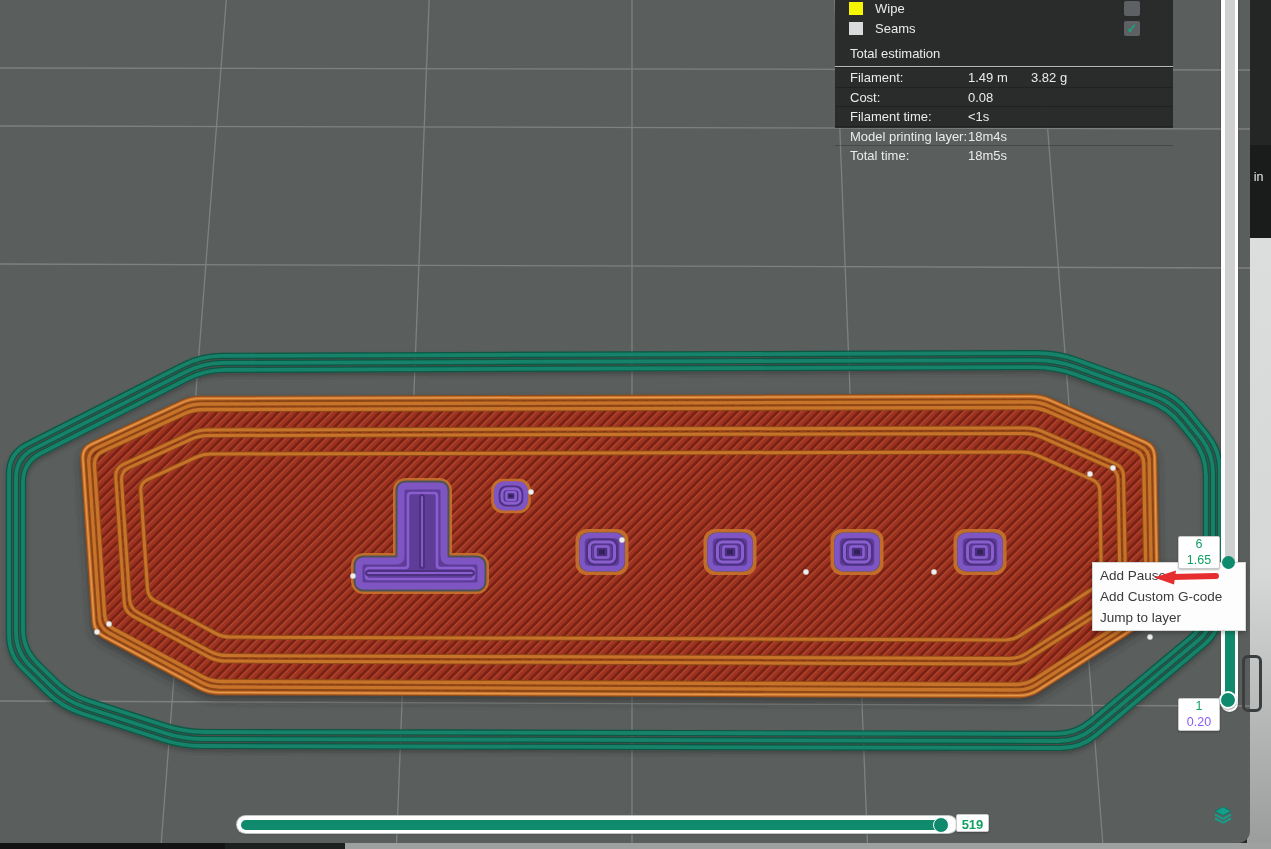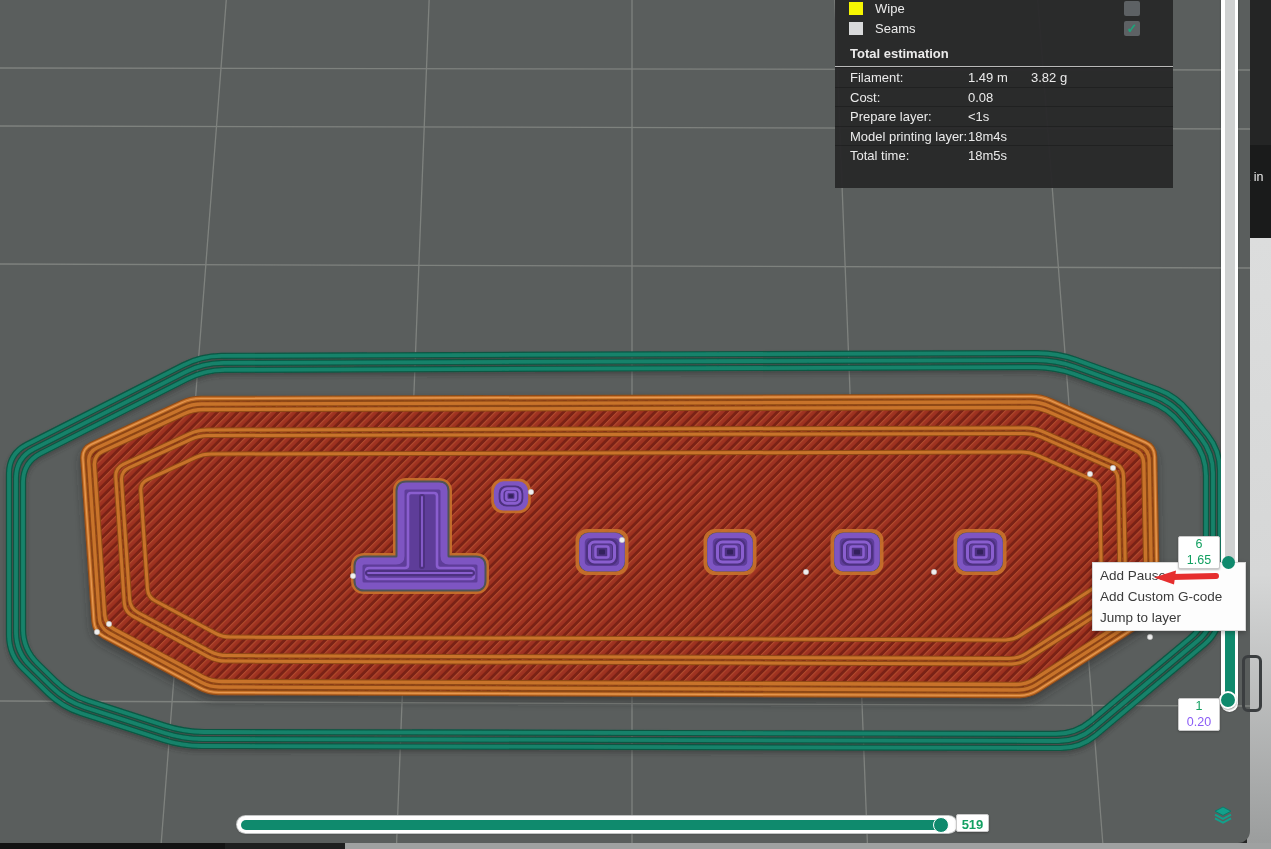--- a/index.html
+++ b/index.html
@@ -17,28 +17,28 @@
   .bb2{left:225px;width:120px;background:#1e1f1f;}
   .bb3{left:345px;width:926px;background:#9fa1a1;}
   .clip-outline{position:absolute;left:1242px;top:655px;width:20px;height:57px;border:3.5px solid #3b3e40;border-radius:6px;z-index:30;}
 
   
   .viewport{position:absolute;left:0;top:0;width:1250px;height:843px;background:#5a5e5d;
     border-radius:0 0 12px 0;overflow:hidden;}
   #bed{position:absolute;left:0;top:0;z-index:1;}
 
   
-  .est-panel{position:absolute;left:835px;top:0;width:338px;height:188px;background:rgba(41,41,42,.96);
+  .est-panel{position:absolute;left:835px;top:0;width:338px;height:128px;background:rgba(41,41,42,.96);
     color:#ebebeb;font-size:13px;z-index:10;}
   .legend-row{position:absolute;left:0;width:100%;height:19px;}
   .swatch{position:absolute;left:14px;top:2px;width:14px;height:13px;}
   .legend-label{position:absolute;left:40px;top:1px;}
   .cbx{position:absolute;left:289px;top:1px;width:16px;height:15px;background:#5d6164;border-radius:2px;
     color:#1fa27a;font-weight:bold;font-size:13px;line-height:15px;text-align:center;}
-  .est-title{position:absolute;left:15px;top:46px;font-weight:bold;}
+  .est-title{position:absolute;left:15px;top:46px;font-weight:normal;}
   .est-sep{position:absolute;left:0;top:66px;width:100%;height:0;border-top:1px solid #b9b9b9;}
   .est-row{position:absolute;left:0;width:100%;height:19px;border-top:1px solid rgba(0,0,0,.22);}
   .est-row .lbl{position:absolute;left:15px;top:2px;}
   .est-row .v1{position:absolute;left:133px;top:2px;}
   .est-row .v2{position:absolute;left:196px;top:2px;}
 
   
   .vtrack{position:absolute;left:1221px;top:-10px;width:17px;height:722px;background:#ffffff;
     border-radius:9px;z-index:4;box-shadow:0 0 2px rgba(0,0,0,.35);}
   .vtrack-inner{position:absolute;inset:3.5px;background:#cfd1d1;border-radius:6px;}
@@ -210,21 +210,21 @@
       <div class="est-row" style="top:67px">
         <span class="lbl">Filament:</span>
         <span class="v1">1.49 m</span>
         <span class="v2">3.82 g</span>
       </div>
       <div class="est-row" style="top:86.5px">
         <span class="lbl">Cost:</span>
         <span class="v1">0.08</span>
       </div>
       <div class="est-row" style="top:106px">
-        <span class="lbl">Prepare layer:</span>
+        <span class="lbl">Filament time:</span>
         <span class="v1">&lt;1s</span>
       </div>
       <div class="est-row" style="top:125.5px">
         <span class="lbl">Model printing layer:</span>
         <span class="v1">18m4s</span>
       </div>
       <div class="est-row" style="top:145px">
         <span class="lbl">Total time:</span>
         <span class="v1">18m5s</span>
       </div>

